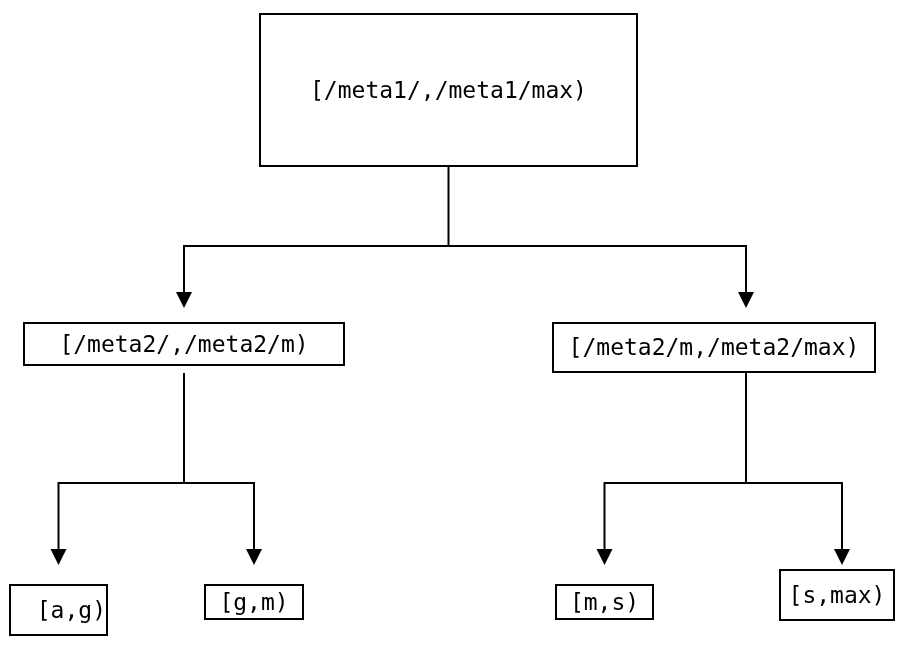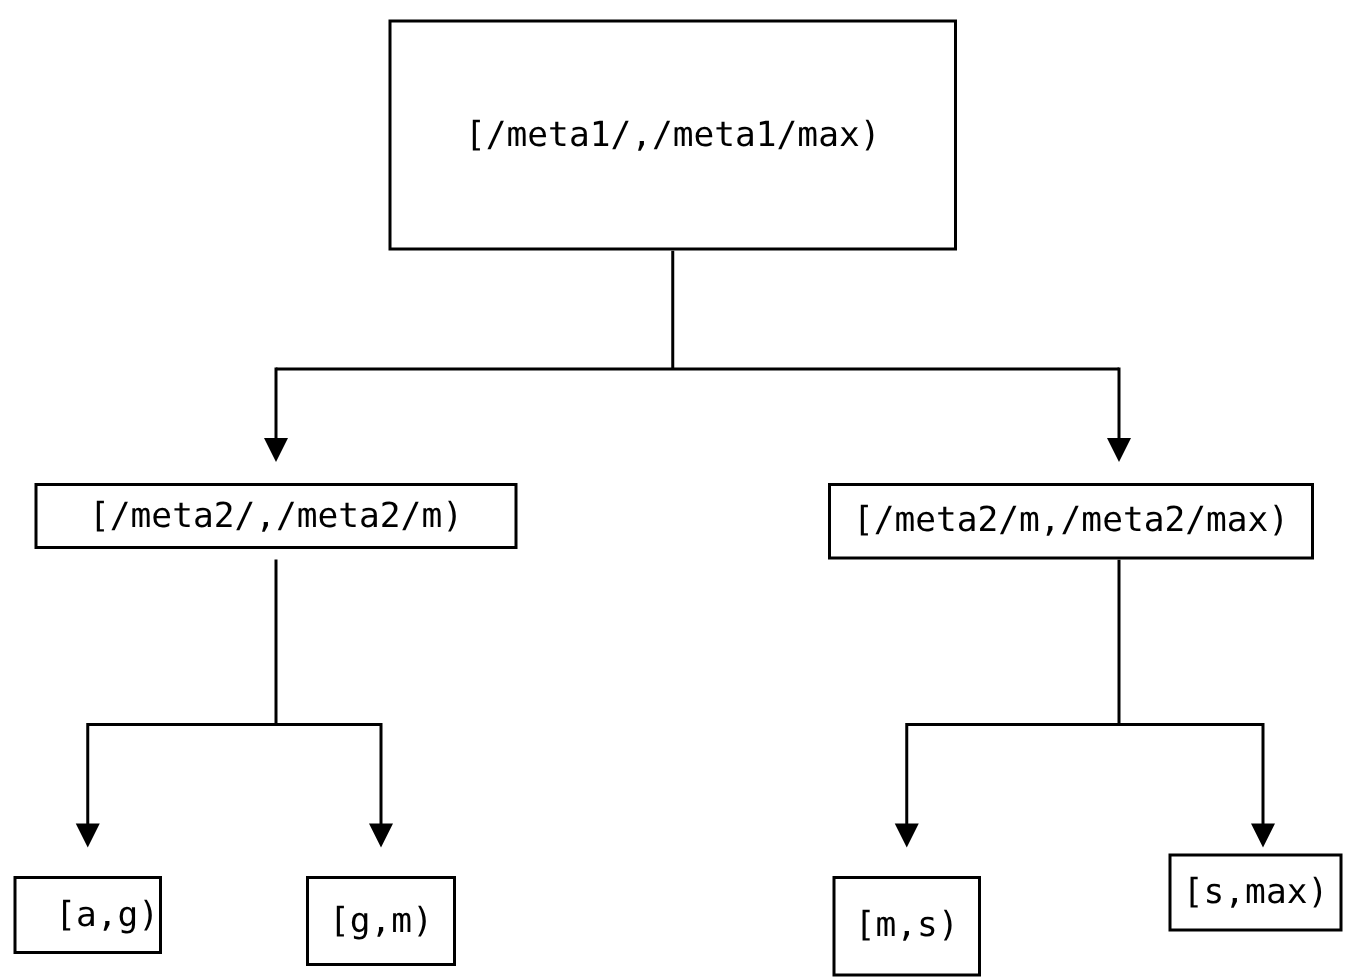--- a/index.html
+++ b/index.html
@@ -41,22 +41,22 @@
     justify-content: center;
     color: #000000;
     font-size: 23px;
     white-space: pre;
     line-height: 1;
   }
   .node-root   { left: 259px; top: 13px;  width: 379px; height: 154px; }
   .node-left   { left: 23px;  top: 322px; width: 322px; height: 44px;  }
   .node-right  { left: 552px; top: 322px; width: 324px; height: 51px;  }
   .node-ag     { left: 9px;   top: 584px; width: 99px;  height: 52px; justify-content: flex-end;  }
-  .node-gm     { left: 204px; top: 584px; width: 100px; height: 60px;  }
-  .node-ms     { left: 555px; top: 584px; width: 99px;  height: 67px;  }
+  .node-gm     { left: 204px; top: 584px; width: 100px; height: 36px;  }
+  .node-ms     { left: 555px; top: 584px; width: 99px;  height: 36px;  }
   .node-smax   { left: 779px; top: 569px; width: 116px; height: 52px;  }
 </style>
 </head>
 <body>
 
 <div class="stage">
 
   <svg class="edges" viewBox="0 0 912 652" xmlns="http://www.w3.org/2000/svg">
 
     <g>

